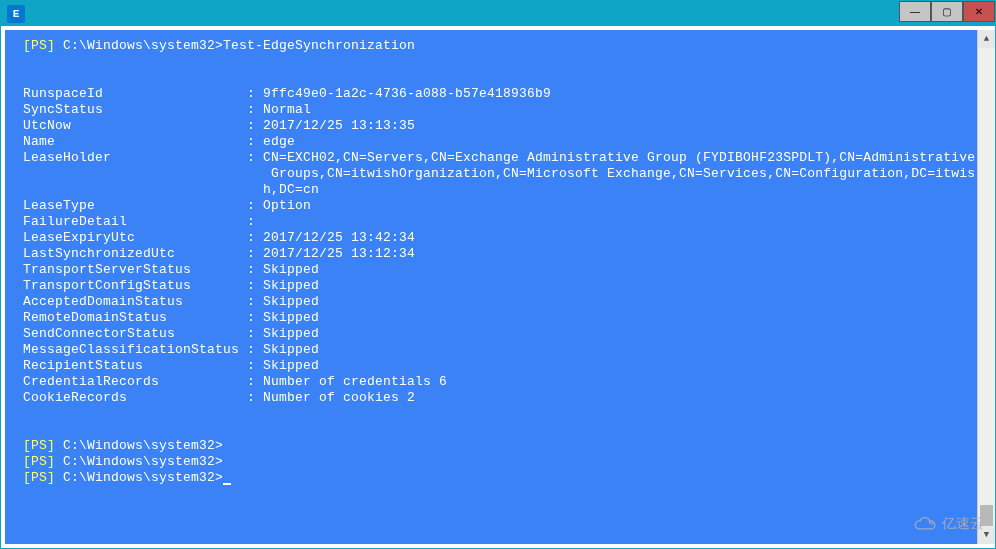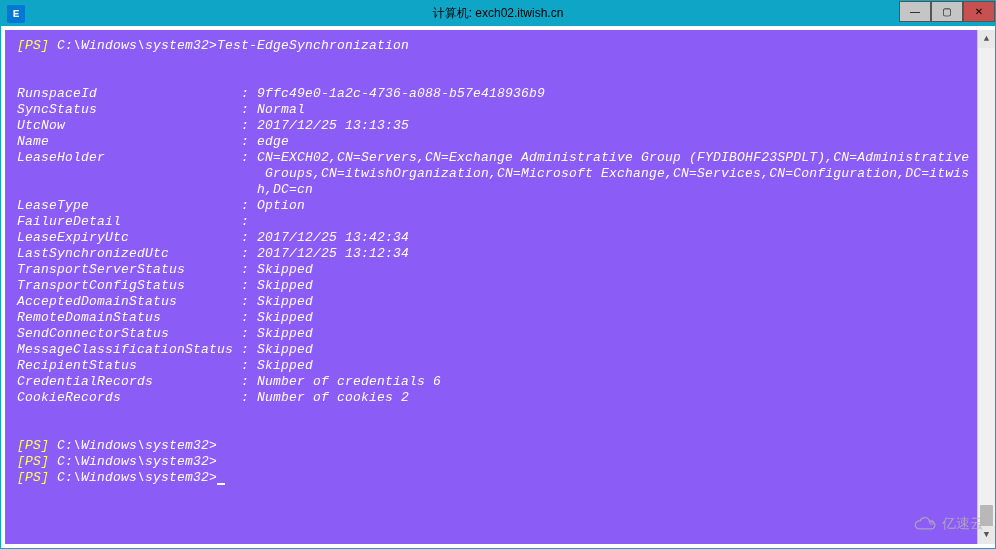--- a/index.html
+++ b/index.html
@@ -68,29 +68,28 @@
     }
     .win-btn.close { background: #c75050; color: #000; }
     .terminal-area {
       flex: 1;
       display: flex;
       background: #fff;
       padding: 4px 0 4px 4px;
     }
     .terminal {
       flex: 1;
-      background: #8b5cf6;
+      background: #3b82f6;
       color: #fff;
-      padding: 8px 12px;
+      padding: 8px 18px;
       overflow: hidden;
       white-space: pre;
       line-height: 16px;
       font-size: 13px;
       letter-spacing: 0.2px;
-      font-style: italic;
     }
     .scrollbar {
       width: 18px;
       background: #f0f0f0;
       border-left: 1px solid #ccc;
       position: relative;
     }
     .scroll-arrow {
       width: 100%;
       height: 18px;
@@ -133,21 +132,20 @@
       pointer-events: none;
     }
     .watermark svg { width: 26px; height: 18px; opacity: 0.85; }
   </style>
 </head>
 <body>
 
 <div class="window">
   <div class="titlebar">
     <div class="app-icon">E</div>
-    <div class="title-text"><span>计算机: </span><span>exch02.itwish.cn</span></div>
     <div class="window-controls">
       <div class="win-btn">—</div>
       <div class="win-btn">▢</div>
       <div class="win-btn close">✕</div>
     </div>
   </div>
 
   <div class="terminal-area">
     <div class="terminal"><span class="ps-tag">[PS]</span> <span>C:\Windows\system32&gt;</span><span>Test-EdgeSynchronization</span>
 

